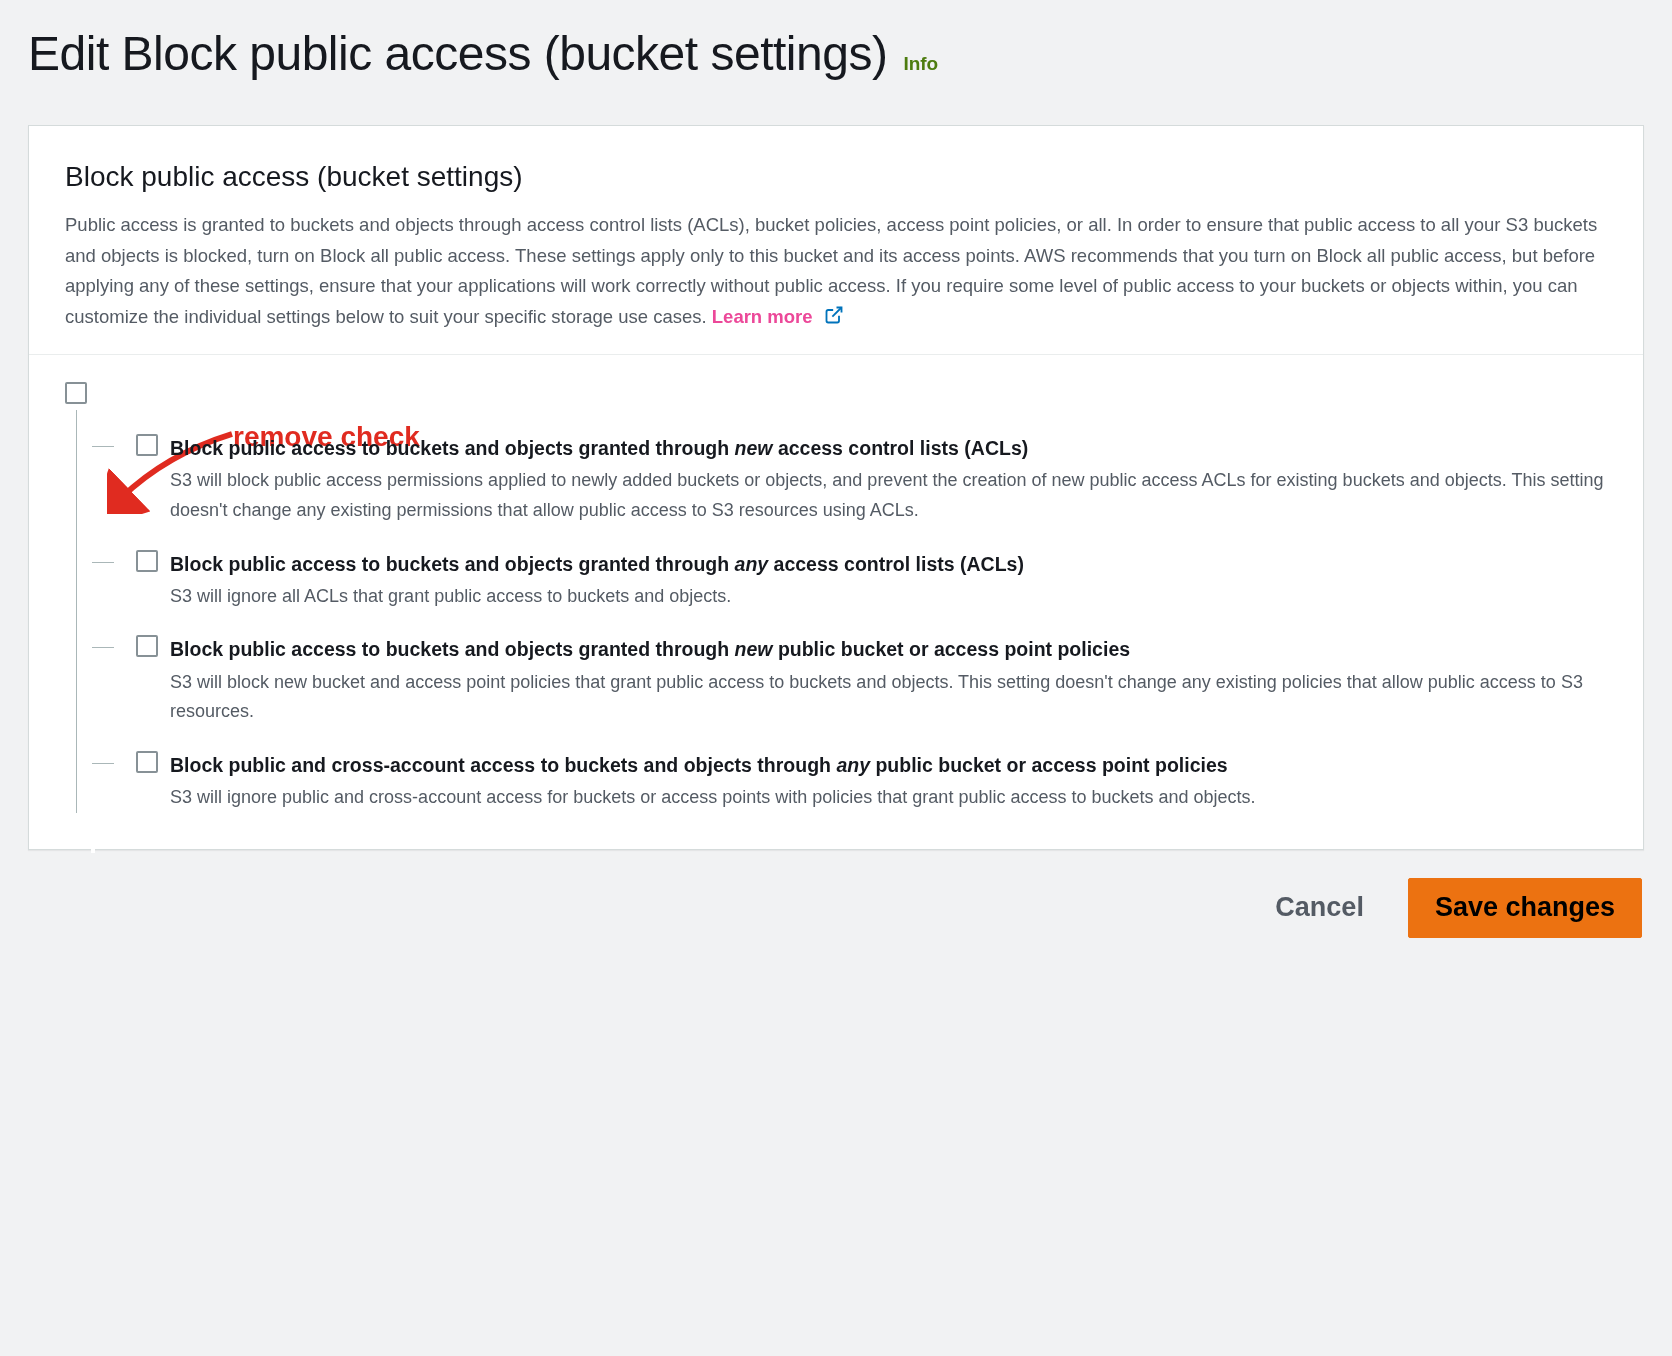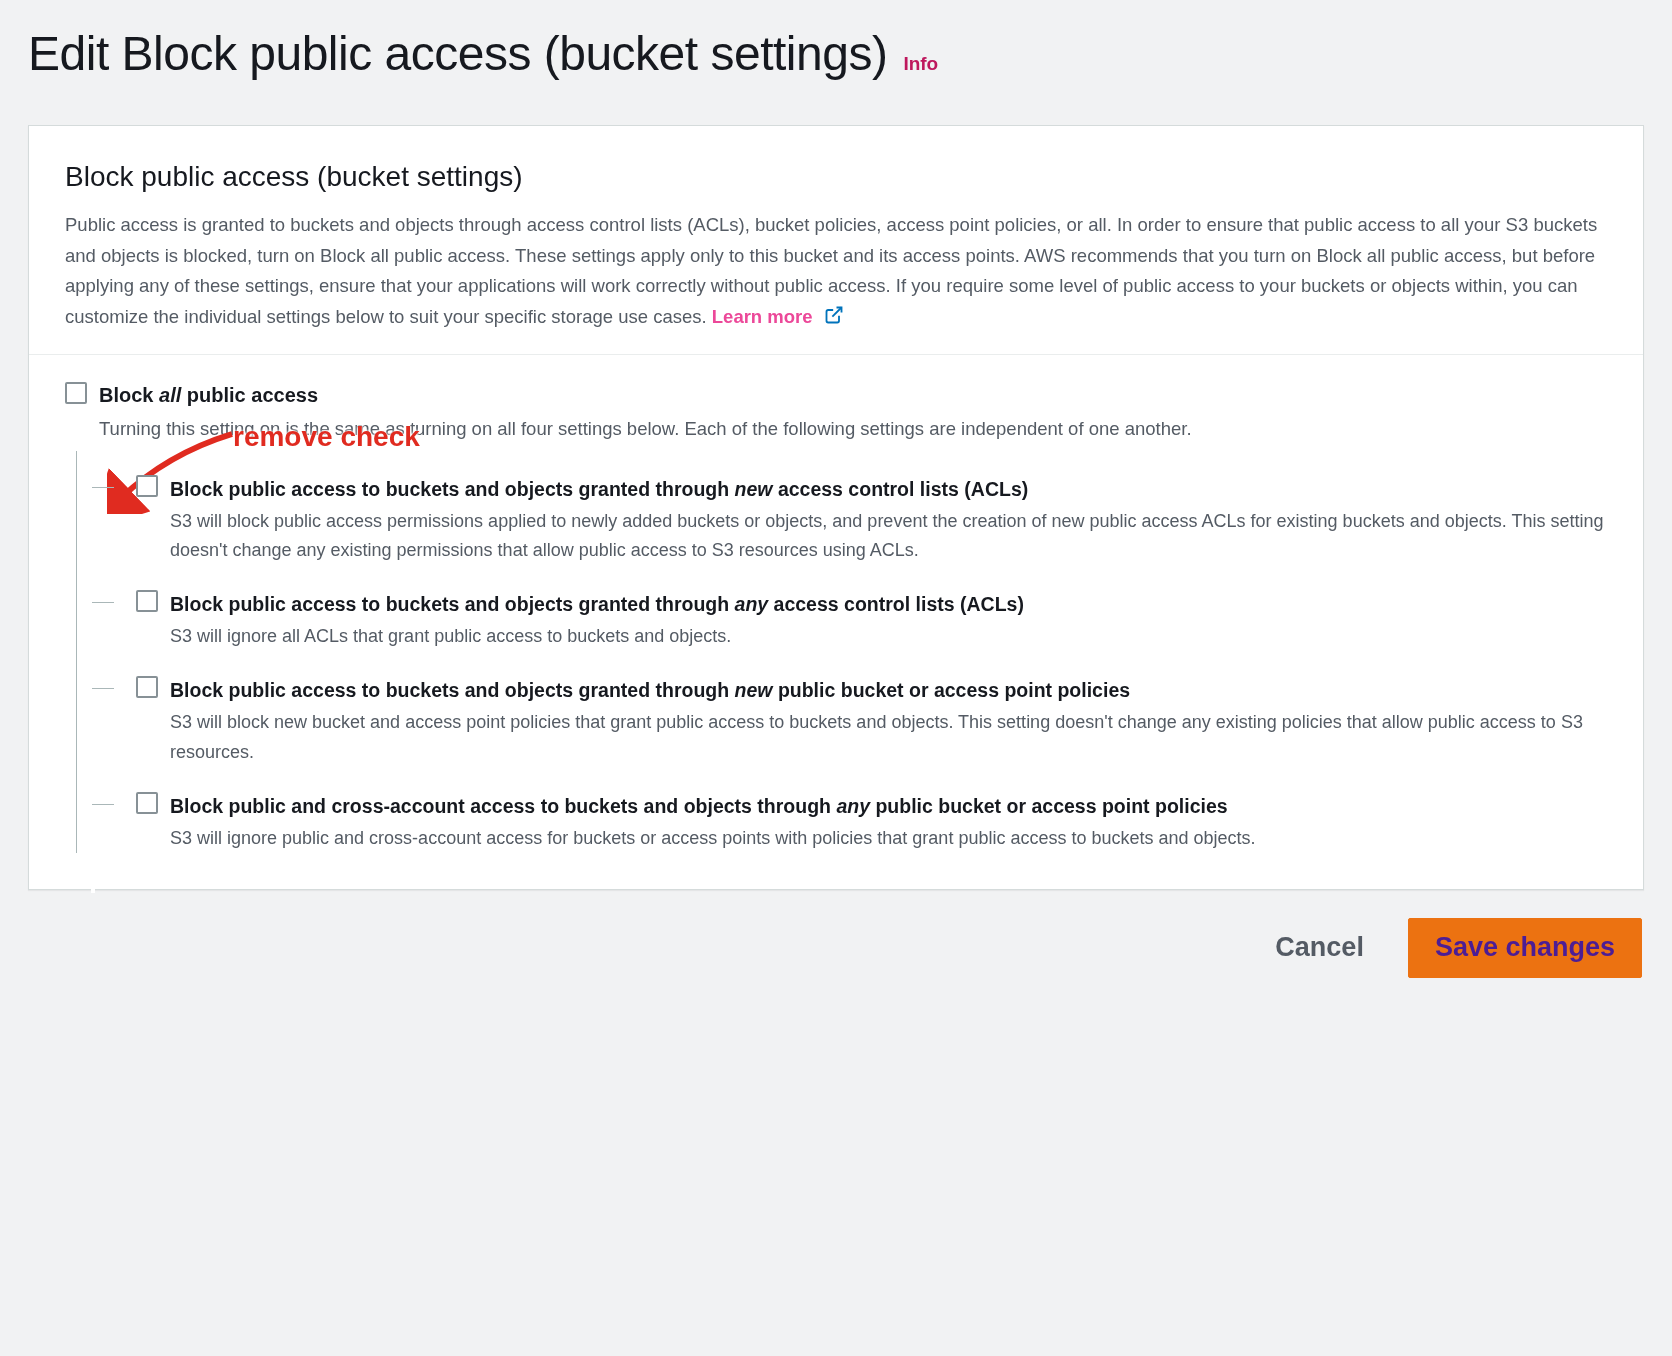--- a/index.html
+++ b/index.html
@@ -19,21 +19,21 @@
     margin-bottom: 44px;
   }
   h1.page-title {
     font-size: 48px;
     font-weight: 400;
     letter-spacing: -0.5px;
     color: #16191f;
     line-height: 1.1;
   }
   a.info-link {
-    color: #be185d;
+    color: #4d7c0f;
     font-weight: 700;
     font-size: 19px;
     text-decoration: none;
   }
   .panel {
     background: #fff;
     border: 1px solid #d5dbdb;
     box-shadow: 0 1px 1px rgba(0,0,0,0.05);
     position: relative;
   }
@@ -148,21 +148,21 @@
     cursor: pointer;
     line-height: 1.4;
   }
   button.btn-link {
     background: transparent;
     border: none;
     color: #545b64;
   }
   button.btn-primary {
     background: #ec7211;
-    color: #4c1d95;
+    color: #000000;
     border: 1px solid #ec7211;
   }
 </style>
 </head>
 <body>
 
 <div class="page-title-row">
   <h1 class="page-title">Edit Block public access (bucket settings)</h1>
   <a href="#" class="info-link">Info</a>
 </div>
@@ -193,26 +193,20 @@
           </svg>
         </span>
       </a>
     </p>
   </div>
 
   <div class="panel-body">
 
     <div class="chk-row">
       <input type="checkbox" style="">
-      <div>
-        <div class="chk-label">
-          <span>Block </span><span class="italic">all</span><span> public access</span>
-        </div>
-        <div class="chk-desc">Turning this setting on is the same as turning on all four settings below. Each of the following settings are independent of one another.</div>
-      </div>
     </div>
 
     <div class="children">
 
       <div class="child">
         <div class="chk-row">
           <input type="checkbox" style="">
           <div>
             <div class="chk-label">
               <span>Block public access to buckets and objects granted through </span><span class="italic">new</span><span> access control lists (ACLs)</span>

